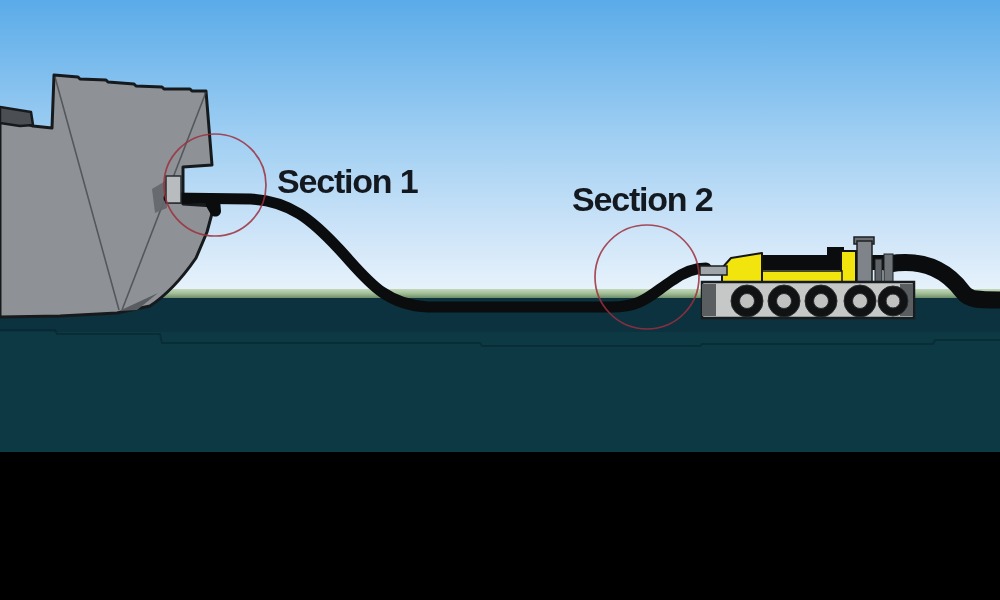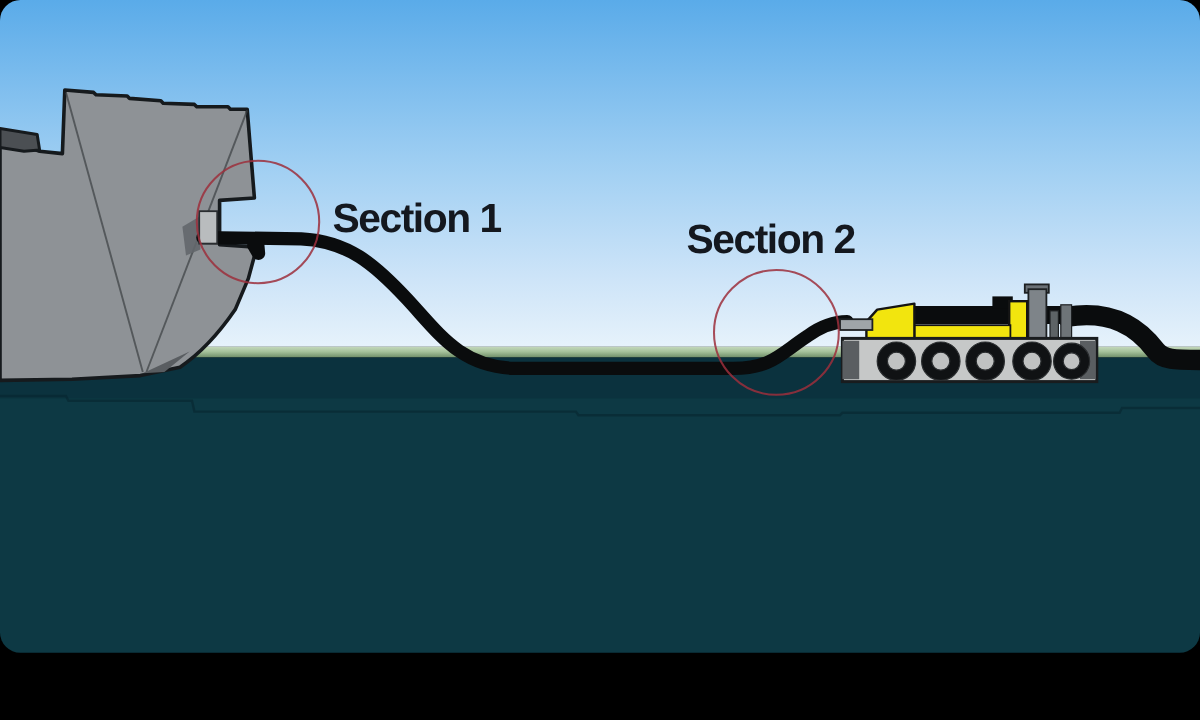--- a/index.html
+++ b/index.html
@@ -1,16 +1,16 @@
 <!DOCTYPE html>
 <html><head>
 <meta charset="utf-8">
 <style>
   html,body{margin:0;padding:0;background:#000;}
-  .stage{position:relative;width:1000px;height:544px;overflow:hidden;font-family:"Liberation Sans",sans-serif;border-radius:17px;}
+  .stage{position:relative;width:1000px;height:452px;overflow:hidden;font-family:"Liberation Sans",sans-serif;}
   svg{display:block;width:1000px;height:600px;}
   text.label{font-family:"Liberation Sans","DejaVu Sans",sans-serif;font-weight:bold;font-size:34px;letter-spacing:-1.2px;}
 </style>
 </head>
 <body>
 
 <div class="stage">
 <svg viewBox="0 0 1000 600">
   <defs>
     <linearGradient id="skyGrad" x1="0" y1="0" x2="0" y2="1">

